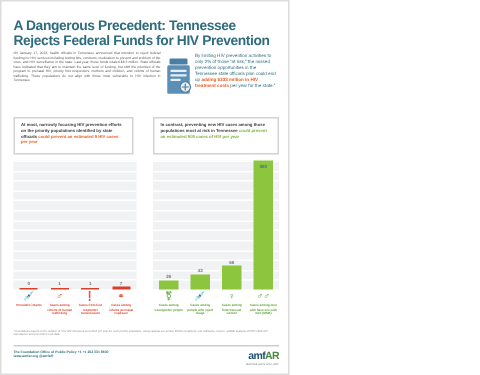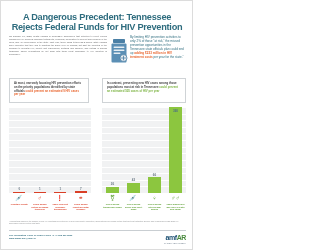--- a/index.html
+++ b/index.html
@@ -13,21 +13,20 @@
 
   
   #sheet{position:absolute;left:0;top:0;width:193px;height:250px;background:#fff;
          border:1px solid #dcdcdc;box-sizing:border-box;}
 
   
   .title{
     position:absolute;left:8px;top:11px;width:176px;
     color:#2e6c7e;font-size:9.2px;line-height:10.4px;font-weight:bold;
     letter-spacing:-0.25px;
-    text-align:center;
   }
 
   
   .introrow{position:absolute;left:8px;top:34px;width:177px;height:38px;}
   .intro-text{
     position:absolute;left:0;top:0;width:98px;
     font-size:2.25px;line-height:2.95px;color:#58595b;text-align:justify;
   }
   .iconblock{position:absolute;left:101px;top:3px;width:18px;height:26px;}
   .callout-right{

